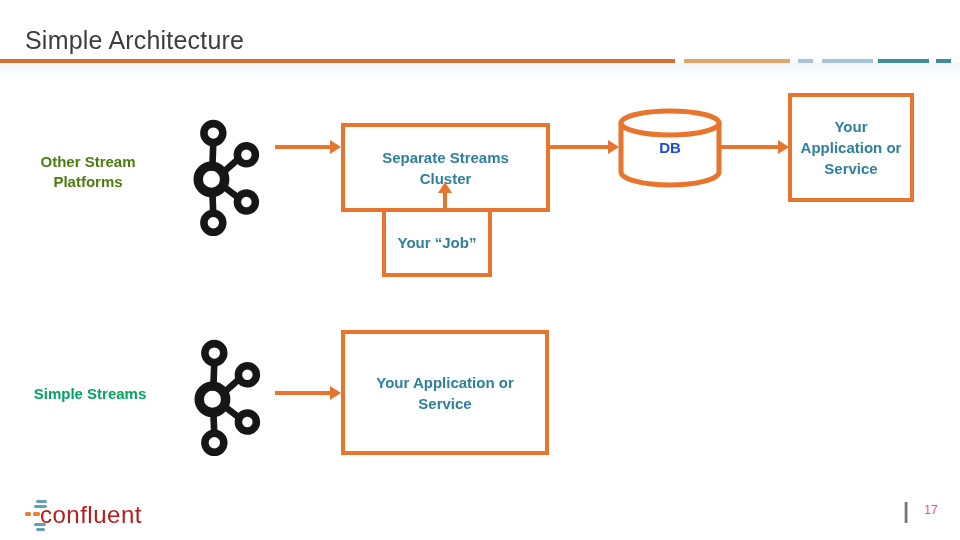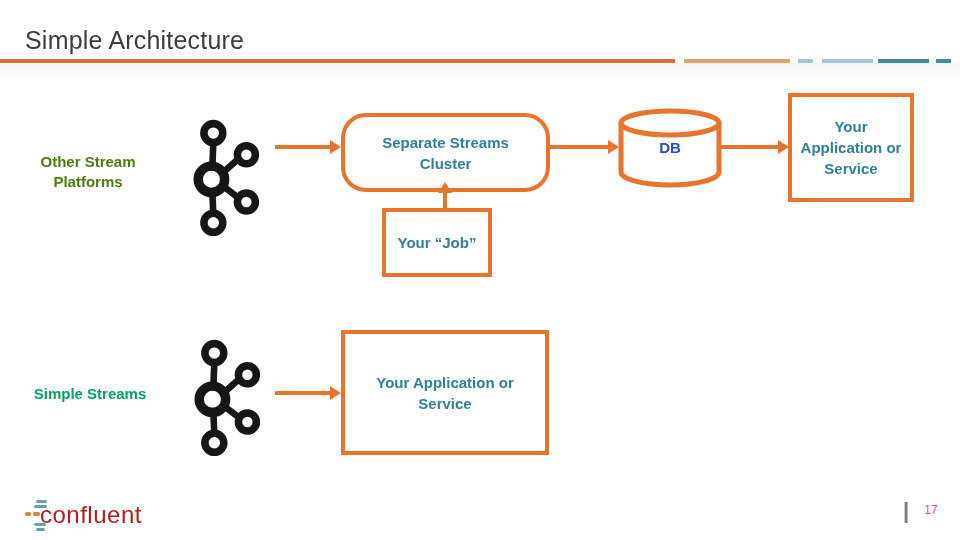--- a/index.html
+++ b/index.html
@@ -28,21 +28,21 @@
     position:absolute;text-align:center;font-size:15px;font-weight:bold;line-height:1.35;
   }
   .label-red{left:18px;top:152px;width:140px;color:#4d7c0f;}
   .label-green{left:14px;top:384px;width:152px;color:#00a55f;}
   
   .obox{
     position:absolute;box-sizing:border-box;border:4px solid #e8742d;background:#ffffff;
     display:flex;align-items:center;justify-content:center;text-align:center;
     color:#2f7f9e;font-size:15px;font-weight:bold;line-height:1.4;
   }
-  .box-cluster{left:341px;top:113px;width:209px;height:79px;padding:0 14px;border-radius:25px;}
+  .box-cluster{left:341px;top:123px;width:209px;height:89px;padding:0 14px;}
   .box-job{left:382px;top:208px;width:110px;height:69px;padding:0 10px;}
   .box-app-top{left:788px;top:93px;width:126px;height:109px;padding:0 4px;}
   .box-app-bottom{left:341px;top:330px;width:208px;height:125px;padding:0 22px;}
   
   .db-wrap{position:absolute;left:617px;top:108px;width:106px;height:82px;}
   .db-label{
     position:absolute;left:617px;top:112px;width:106px;height:70px;
     display:flex;align-items:center;justify-content:center;
     color:#1d4ed8;font-size:15px;font-weight:bold;
   }

